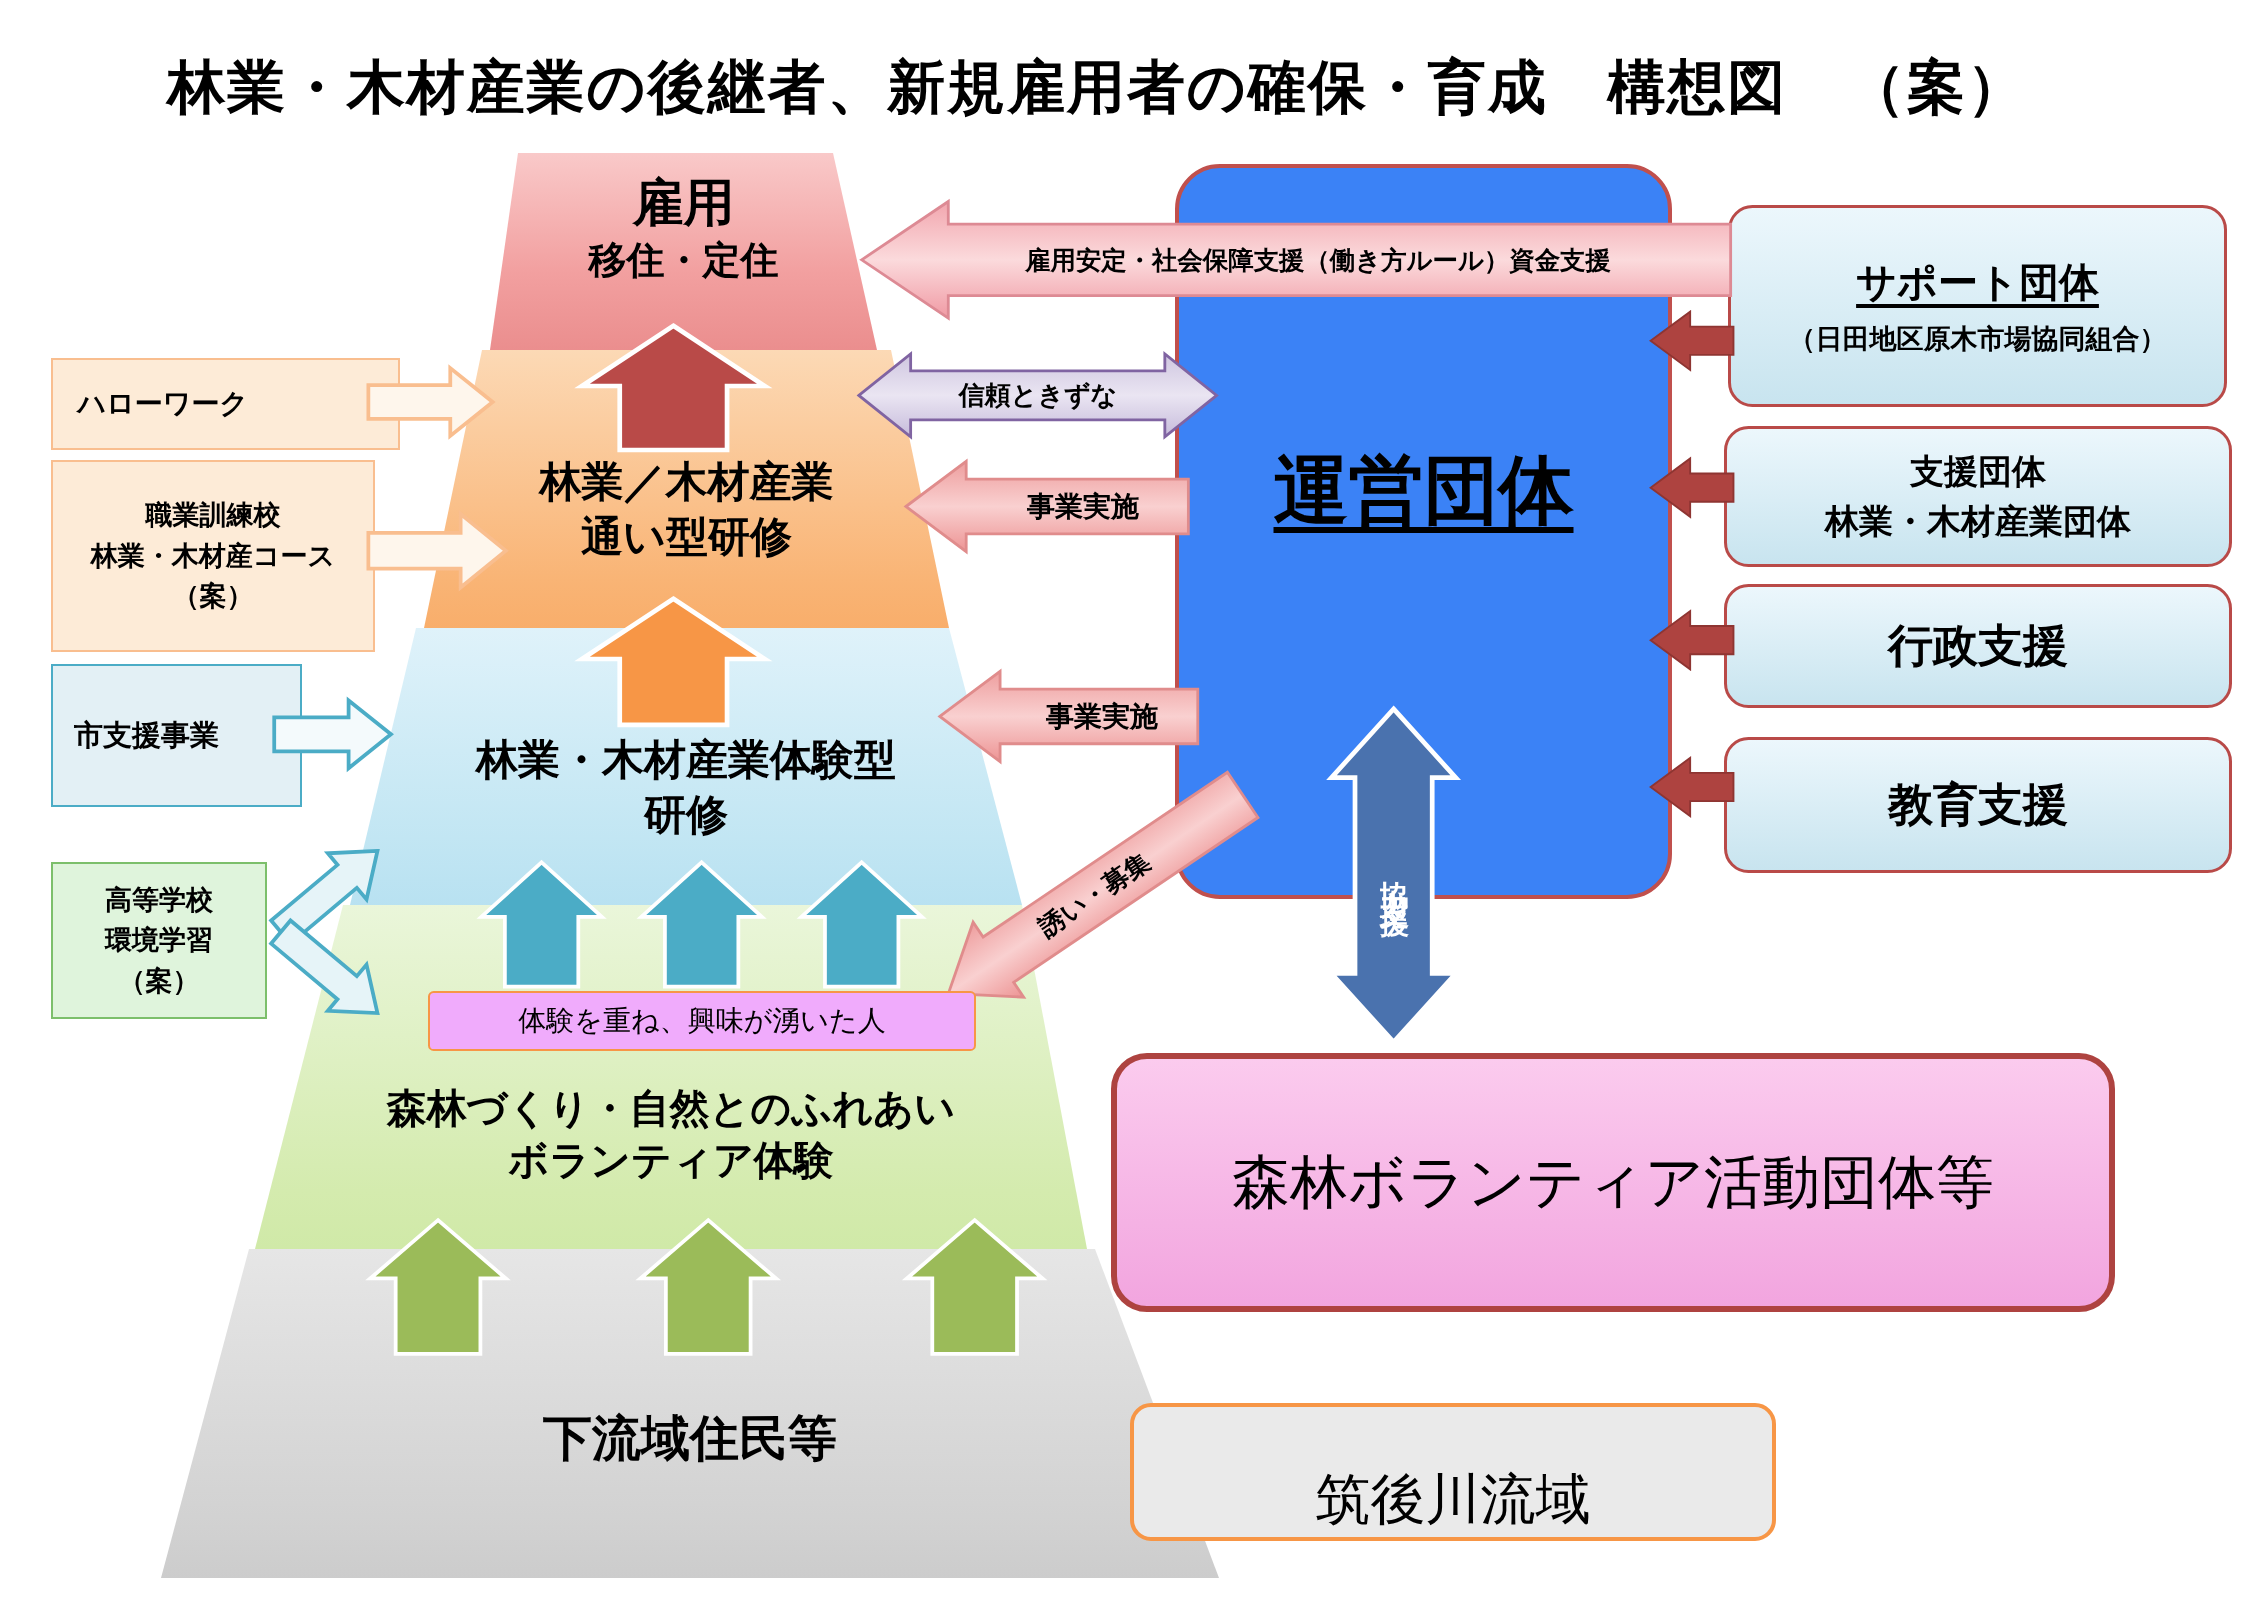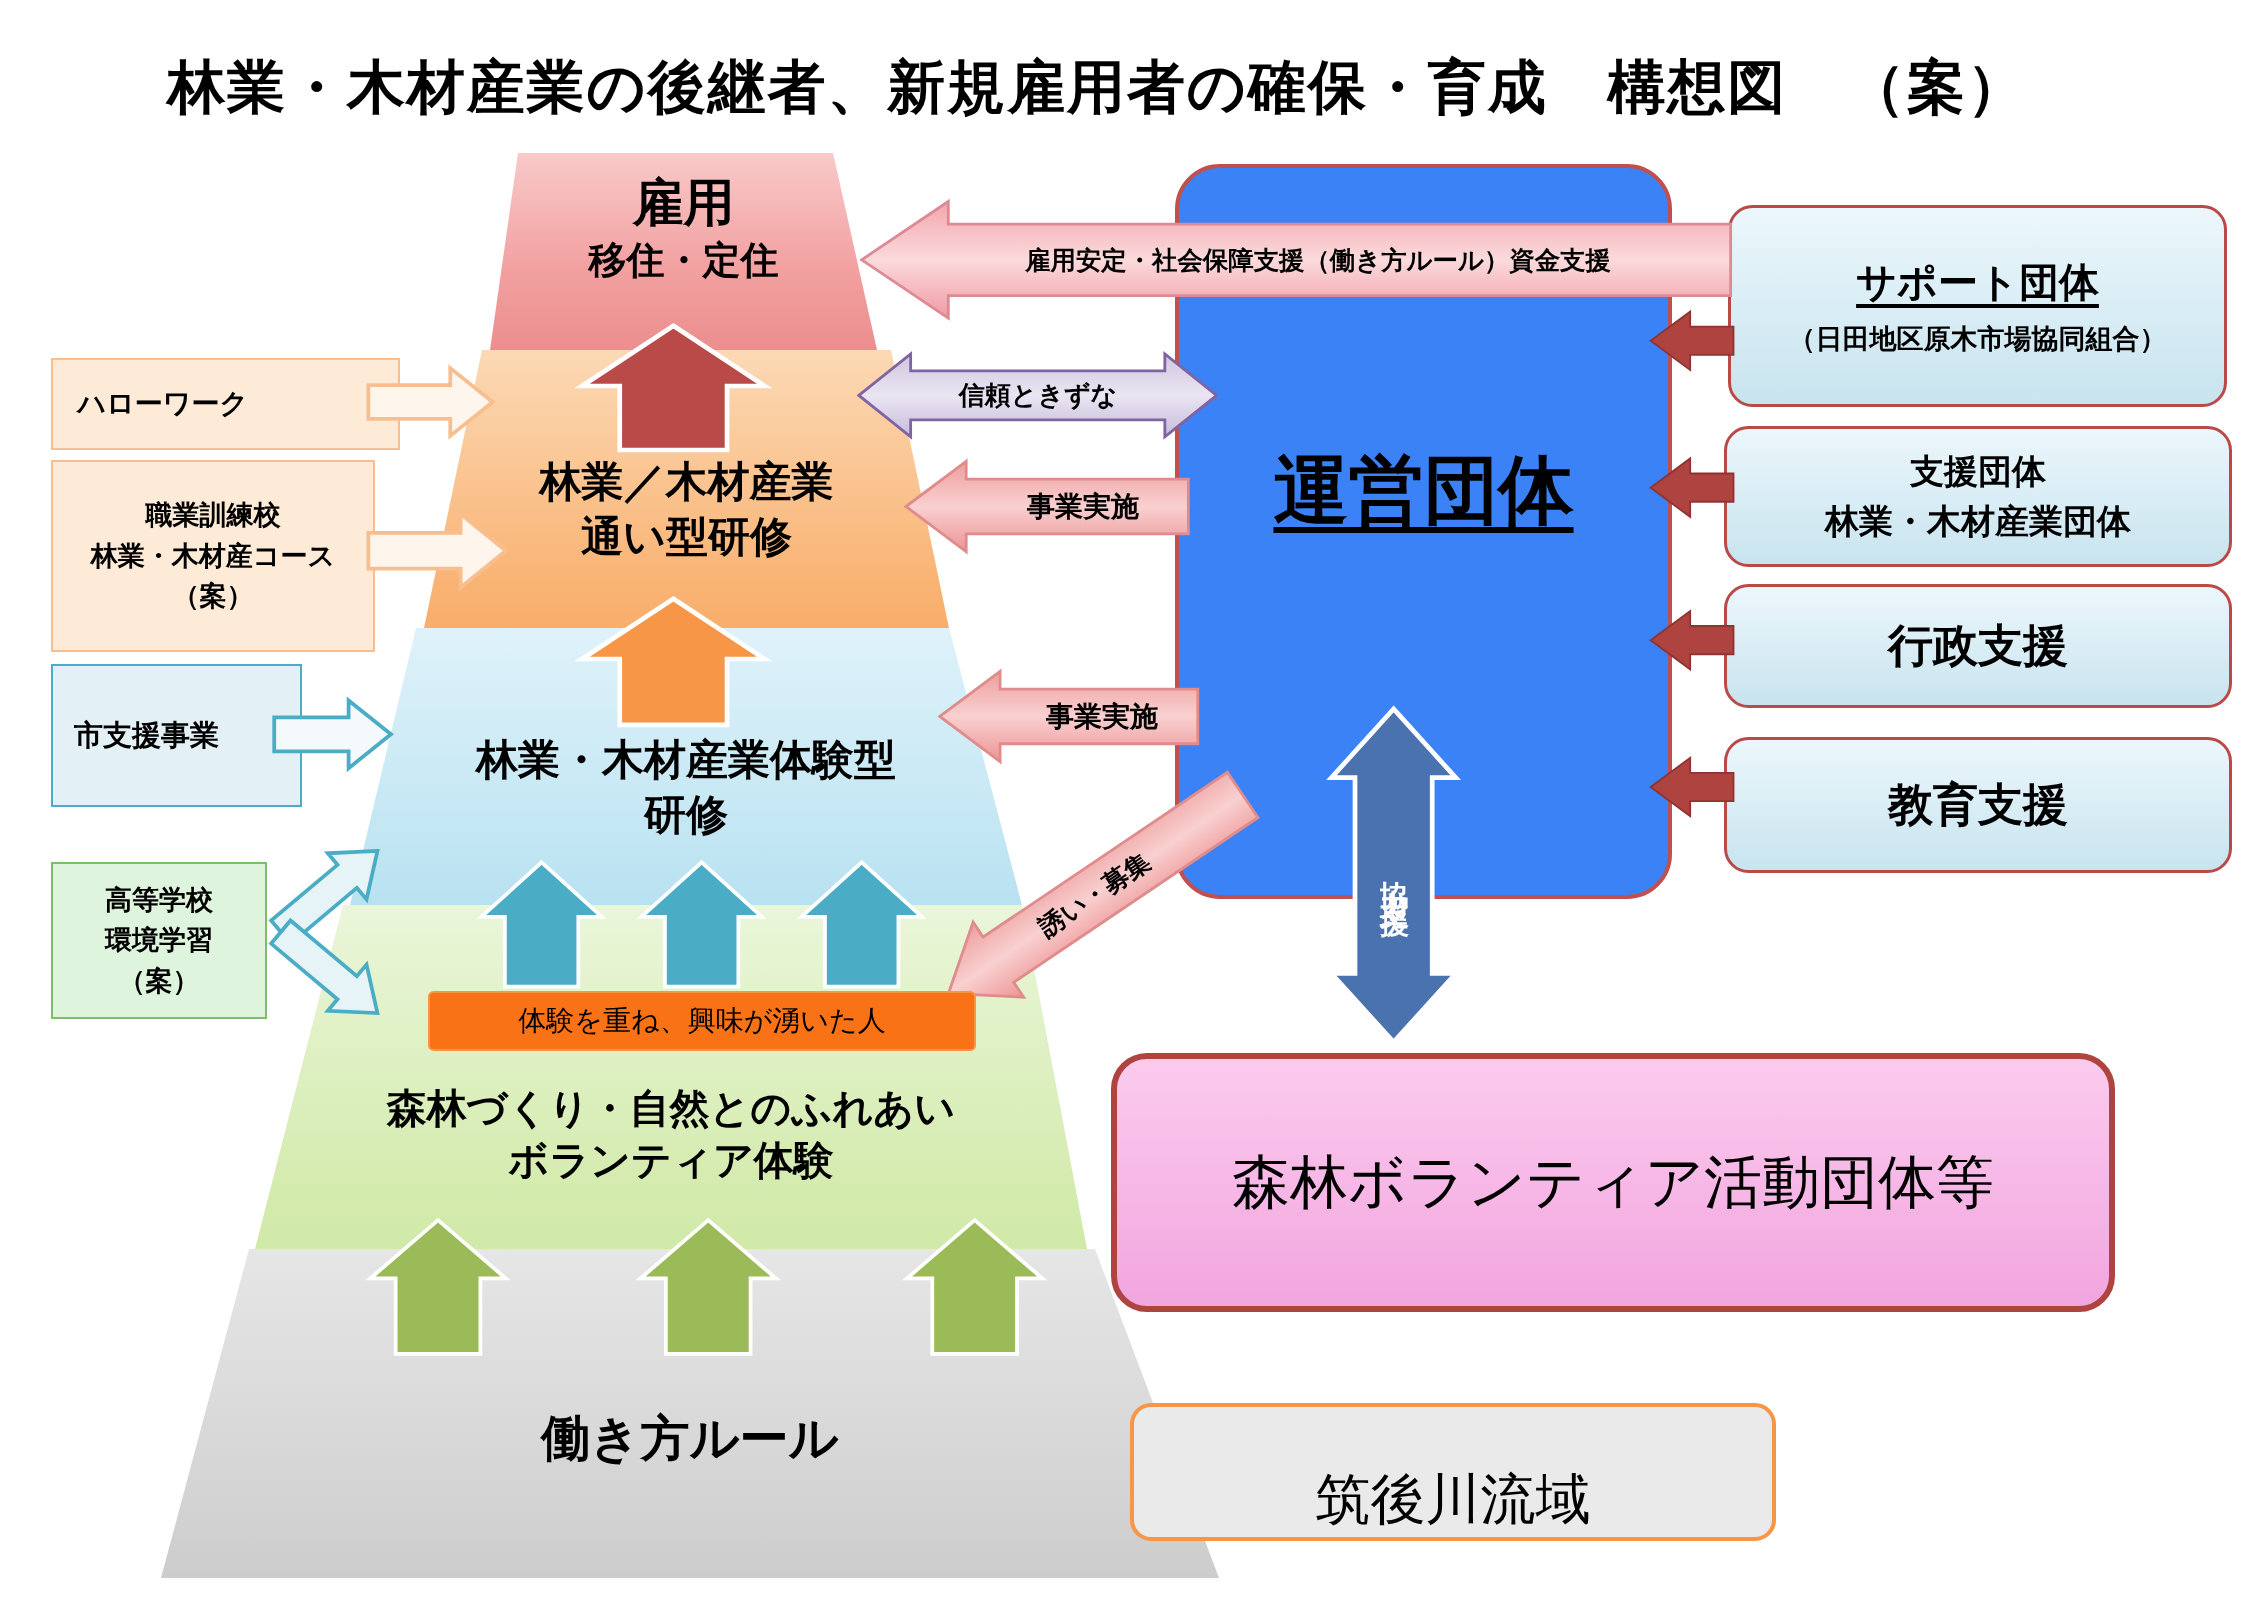--- a/index.html
+++ b/index.html
@@ -60,21 +60,21 @@
   .rbox-education{left:1724px;top:737px;width:502px;height:130px;font-size:45px;}
 
   
   .volorg{left:1111px;top:1053px;width:992px;height:247px;
           background:linear-gradient(180deg,#FBCBEE 0%,#F2A5DF 100%);
           border:6.6px solid #AE4340;border-radius:36px;display:flex;align-items:center;justify-content:center;
           font-size:58px;font-weight:500;}
   .river{left:1130px;top:1403px;width:638px;height:130px;background:#EAEAEA;
          border:4.7px solid #F79646;border-radius:21px;display:flex;align-items:flex-end;justify-content:center;
          font-size:55px;font-weight:500;}
-  .note{left:428px;top:991px;width:544px;height:56px;background:#f97316;border:2.8px solid #F79646;
+  .note{left:428px;top:991px;width:544px;height:56px;background:#f0abfc;border:2.8px solid #F79646;
         border-radius:5.6px;display:flex;align-items:center;justify-content:center;
         font-size:28px;font-family:"Liberation Serif","DejaVu Serif",serif;}
 
   
   .overlay{position:absolute;left:0;top:0;width:2260px;height:1624px;pointer-events:none;}
   .alabel{position:absolute;transform:translate(-50%,-50%);font-weight:bold;color:#000;white-space:nowrap;}
   .lbl-empsup{left:1318px;top:261px;font-size:25.4px;}
   .lbl-trust{left:1038px;top:395px;font-size:26px;}
   .lbl-biz1{left:1083px;top:507px;font-size:28px;}
   .lbl-biz2{left:1102px;top:717px;font-size:28px;}
@@ -83,21 +83,21 @@
             letter-spacing:9.4px;transform:translate(-50%,-50%);}
 </style>
 </head>
 <body>
 
 <div class="stage">
 
   <div class="title">林業・木材産業の後継者、新規雇用者の確保・育成　構想図　（案）</div>
 
   <div class="pyr pyr-res">
-    <div>働き方ルール</div>
+    <div>下流域住民等</div>
   </div>
   <div class="pyr pyr-vol">
     <div>森林づくり・自然とのふれあい</div>
     <div>ボランティア体験</div>
   </div>
   <div class="pyr pyr-exp">
     <div>林業・木材産業体験型</div>
     <div>研修</div>
   </div>
   <div class="pyr pyr-com">

